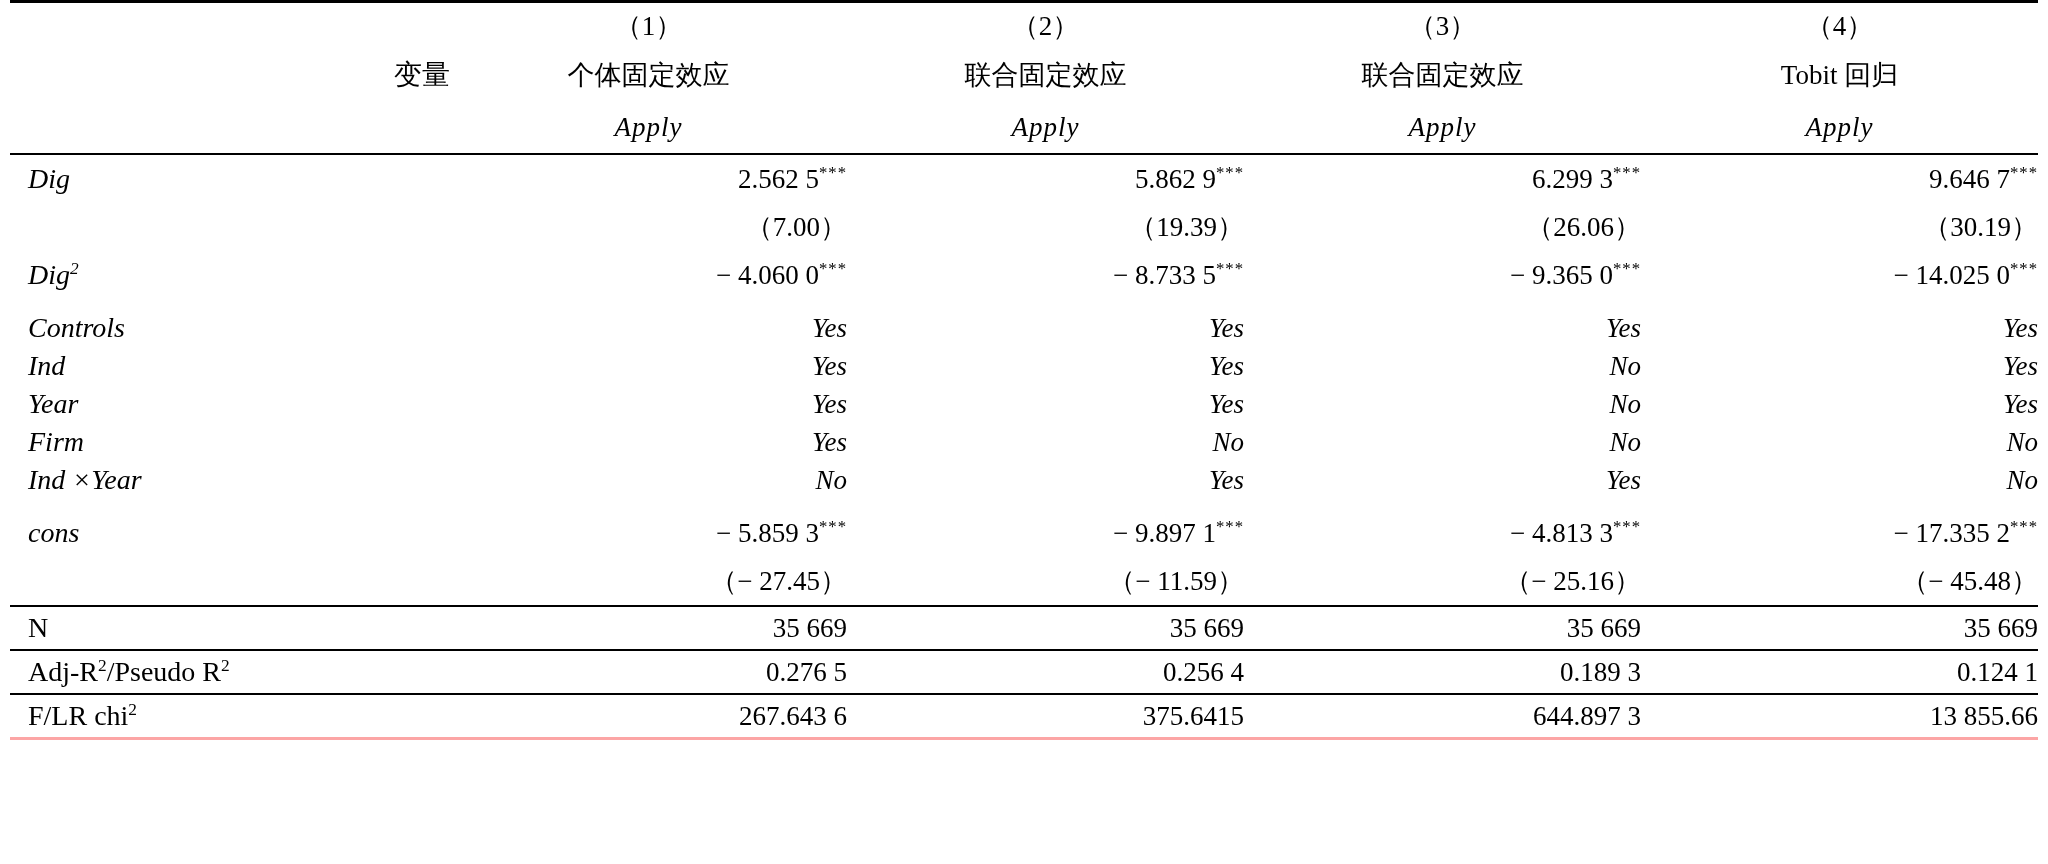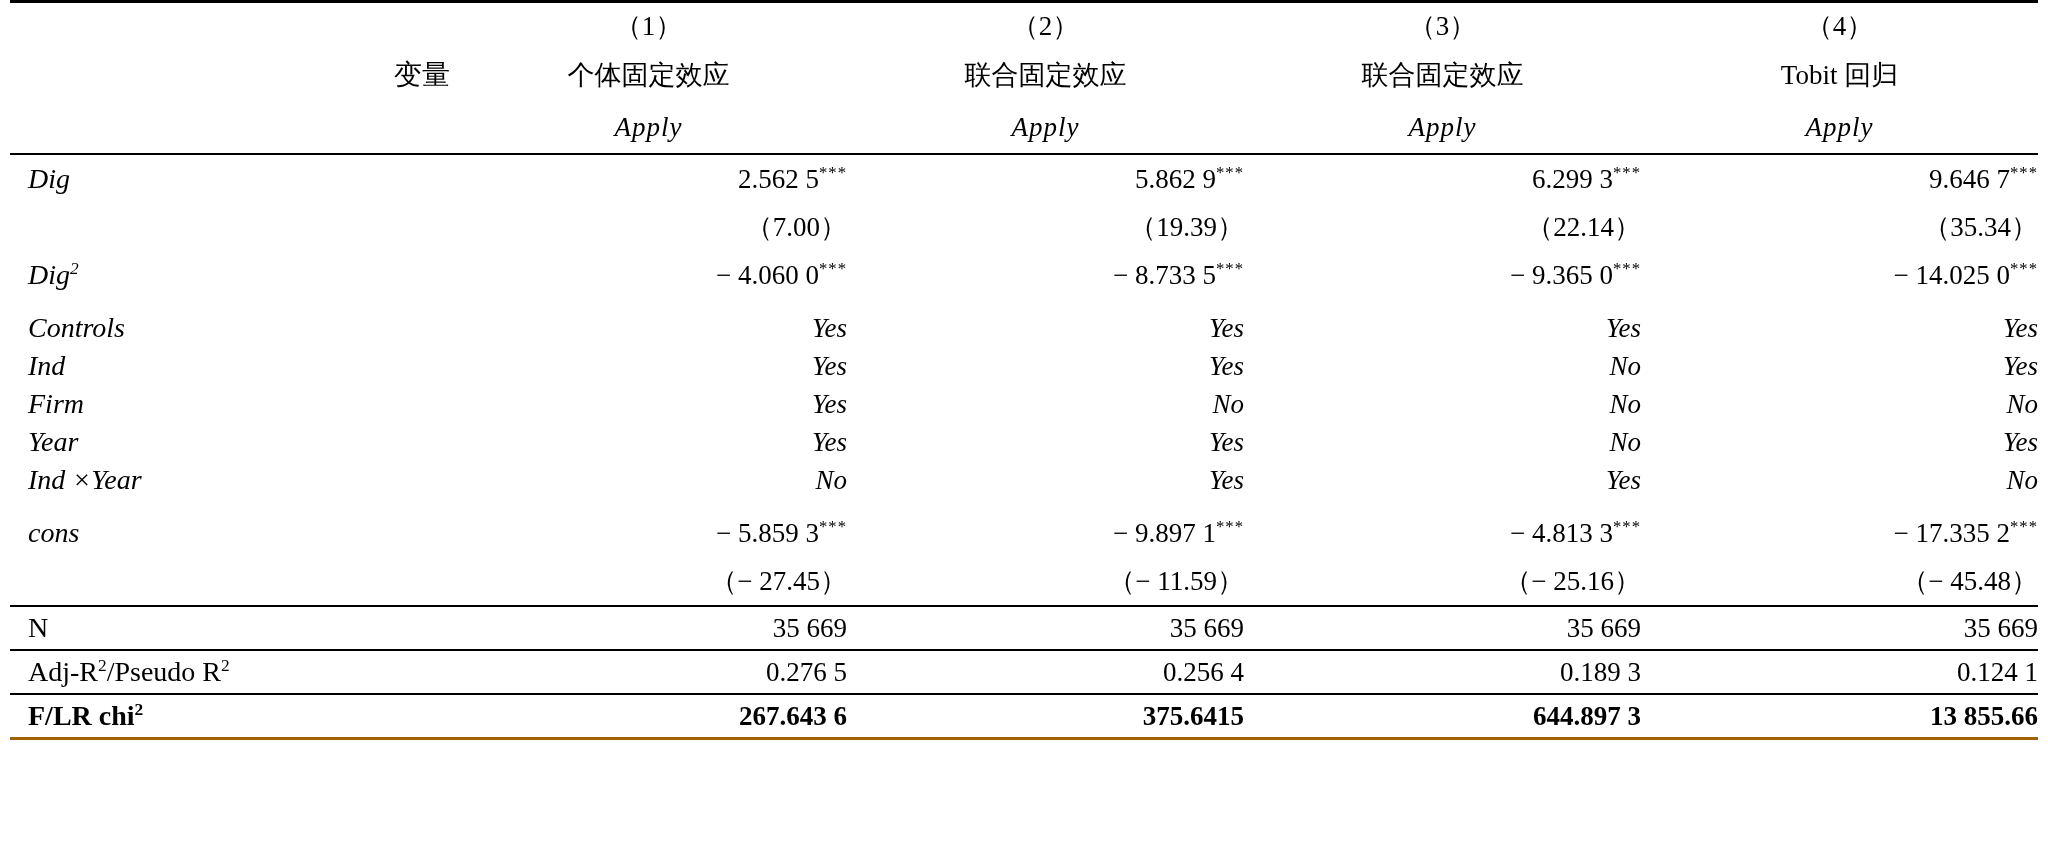--- a/index.html
+++ b/index.html
@@ -25,21 +25,21 @@
     width: 2028px;
     border-collapse: collapse;
     table-layout: fixed;
     font-size: 27px;
   }
   table.reg col.c0 { width: 440px; }
   table.reg col.cn { width: 397px; }
 
   .rule-top td { border-top: 3px solid #000; }
   .rule-mid td { border-top: 2px solid #000; }
-  .rule-bot td { border-bottom: 3px solid #a16207; font-weight: bold; }
+  .rule-bot td { border-bottom: 3px solid #fca5a5; }
 
   td {
     padding: 0;
     vertical-align: middle;
   }
   .hdr-num, .hdr-name, .hdr-dep {
     text-align: center;
     font-size: 27px;
   }
   .hdr-num { height: 46px; }
@@ -124,22 +124,22 @@
         <td class="cell coef"><span>2.562 5</span><span class="stars">***</span></td>
         <td class="cell coef"><span>5.862 9</span><span class="stars">***</span></td>
         <td class="cell coef"><span>6.299 3</span><span class="stars">***</span></td>
         <td class="cell coef"><span>9.646 7</span><span class="stars">***</span></td>
       </tr>
 
       <tr>
         <td class="rowlabel tstat"></td>
         <td class="cell tstat">（7.00）</td>
         <td class="cell tstat">（19.39）</td>
-        <td class="cell tstat">（22.14）</td>
-        <td class="cell tstat">（35.34）</td>
+        <td class="cell tstat">（26.06）</td>
+        <td class="cell tstat">（30.19）</td>
       </tr>
 
       <tr>
         <td class="rowlabel coef"><span>Dig</span><sup>2</sup></td>
         <td class="cell coef"><span>− 4.060 0</span><span class="stars">***</span></td>
         <td class="cell coef"><span>− 8.733 5</span><span class="stars">***</span></td>
         <td class="cell coef"><span>− 9.365 0</span><span class="stars">***</span></td>
         <td class="cell coef"><span>− 14.025 0</span><span class="stars">***</span></td>
       </tr>
 
@@ -156,32 +156,32 @@
         <td class="cell ital yesno">Yes</td>
       </tr>
       <tr>
         <td class="rowlabel yesno">Ind</td>
         <td class="cell ital yesno">Yes</td>
         <td class="cell ital yesno">Yes</td>
         <td class="cell ital yesno">No</td>
         <td class="cell ital yesno">Yes</td>
       </tr>
       <tr>
+        <td class="rowlabel yesno">Year</td>
+        <td class="cell ital yesno">Yes</td>
+        <td class="cell ital yesno">Yes</td>
+        <td class="cell ital yesno">No</td>
+        <td class="cell ital yesno">Yes</td>
+      </tr>
+      <tr>
         <td class="rowlabel yesno">Firm</td>
         <td class="cell ital yesno">Yes</td>
         <td class="cell ital yesno">No</td>
         <td class="cell ital yesno">No</td>
         <td class="cell ital yesno">No</td>
-      </tr>
-      <tr>
-        <td class="rowlabel yesno">Year</td>
-        <td class="cell ital yesno">Yes</td>
-        <td class="cell ital yesno">Yes</td>
-        <td class="cell ital yesno">No</td>
-        <td class="cell ital yesno">Yes</td>
       </tr>
       <tr>
         <td class="rowlabel yesno nowrap">Ind ×Year</td>
         <td class="cell ital yesno">No</td>
         <td class="cell ital yesno">Yes</td>
         <td class="cell ital yesno">Yes</td>
         <td class="cell ital yesno">No</td>
       </tr>
 
       <tr>

